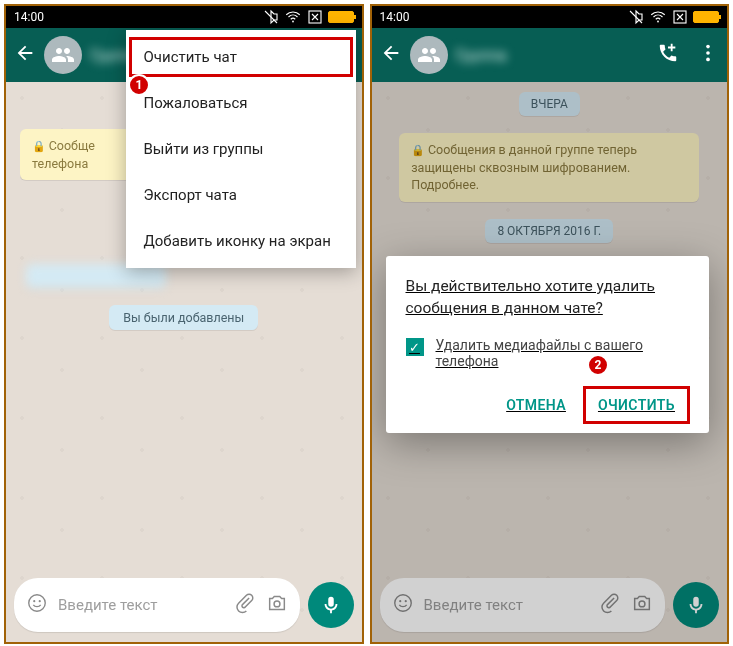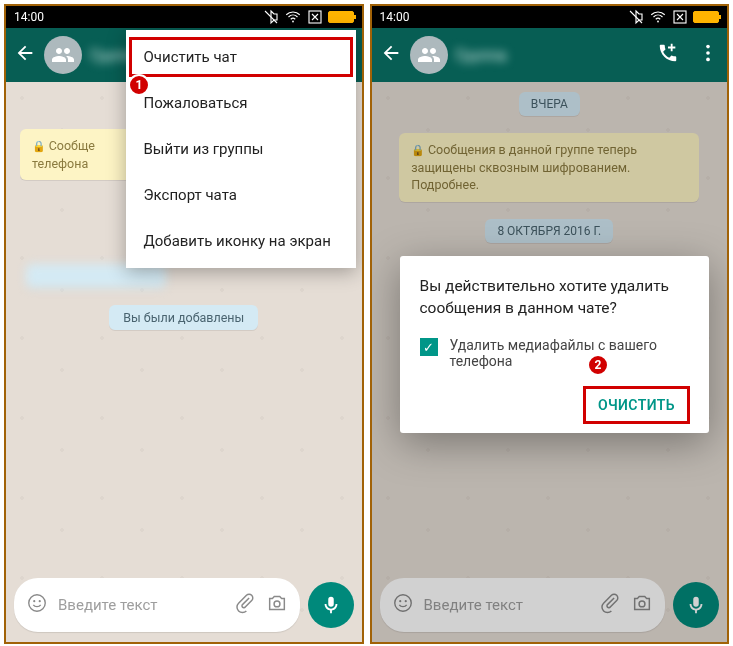--- a/index.html
+++ b/index.html
@@ -31,21 +31,21 @@
   .menu-item.hl { outline: 3px solid #d10000; outline-offset: -6px; }
   .callout { position: absolute; width: 22px; height: 22px; border-radius: 50%; background: #d10000; color: #fff; font-size: 12px; font-weight: bold; display: flex; align-items: center; justify-content: center; z-index: 60; border: 2px solid #fff; }
 
   .inputbar { position: absolute; bottom: 10px; left: 8px; right: 8px; display: flex; align-items: center; gap: 8px; }
   .textbox { flex: 1; background: #fff; border-radius: 24px; height: 54px; display: flex; align-items: center; padding: 0 12px; gap: 10px; box-shadow: 0 1px 1px rgba(0,0,0,0.1); }
   .textbox .ph { color: #9e9e9e; font-size: 15px; flex: 1; }
   .textbox .ic { color: #8a8a8a; }
   .micbtn { width: 46px; height: 46px; border-radius: 50%; background: #00897b; display: flex; align-items: center; justify-content: center; color: #fff; }
 
   .dim { position: absolute; inset: 76px 0 0 0; background: rgba(0,0,0,0.18); z-index: 40; }
-  .dialog { position: absolute; left: 28px; right: 18px; top: 250px; background: #fff; border-radius: 3px; box-shadow: 0 10px 40px rgba(0,0,0,0.35); z-index: 50; padding: 20px 20px 10px; }
+  .dialog { position: absolute; left: 14px; right: 18px; top: 250px; background: #fff; border-radius: 3px; box-shadow: 0 10px 40px rgba(0,0,0,0.35); z-index: 50; padding: 20px 20px 10px; text-decoration: underline; }
   .dialog-title { font-size: 15.5px; color: #222; line-height: 1.4; margin-bottom: 18px; }
   .dialog-check { display: flex; align-items: flex-start; gap: 12px; font-size: 14px; color: #444; margin-bottom: 18px; }
   .checkbox { width: 18px; height: 18px; background: #009688; display: flex; align-items: center; justify-content: center; color: #fff; font-size: 13px; flex-shrink: 0; margin-top: 1px; }
   .dialog-actions { display: flex; justify-content: flex-end; gap: 4px; }
   .dlg-btn { color: #009688; font-weight: 600; font-size: 14px; padding: 10px 14px; letter-spacing: 0.4px; cursor: pointer; position: relative; }
   .dlg-btn.hl { outline: 3px solid #d10000; outline-offset: -2px; }
   .svg-ic { width: 22px; height: 22px; fill: currentColor; }
   .sm { width: 18px; height: 18px; }
 </style>
 </head>
@@ -185,20 +185,21 @@
 
   <div class="dim"></div>
 
   <div class="dialog">
     <div class="dialog-title">Вы действительно хотите удалить сообщения в данном чате?</div>
     <div class="dialog-check">
       <div class="checkbox">✓</div>
       <div>Удалить медиафайлы с вашего телефона</div>
     </div>
     <div class="dialog-actions">
+      <div class="dlg-btn">ОТМЕНА</div>
       <div class="dlg-btn hl">ОЧИСТИТЬ</div>
     </div>
     <div class="callout" style="top:98px; right:100px;">2</div>
   </div>
 
   <div class="inputbar">
     <div class="textbox">
       <span class="ic"><svg class="svg-ic" viewBox="0 0 24 24">
             <circle cx="12" cy="12" r="9" fill="none" stroke="currentColor" stroke-width="1.5"></circle>
             <circle cx="9" cy="10" r="1.2" fill="currentColor"></circle>

